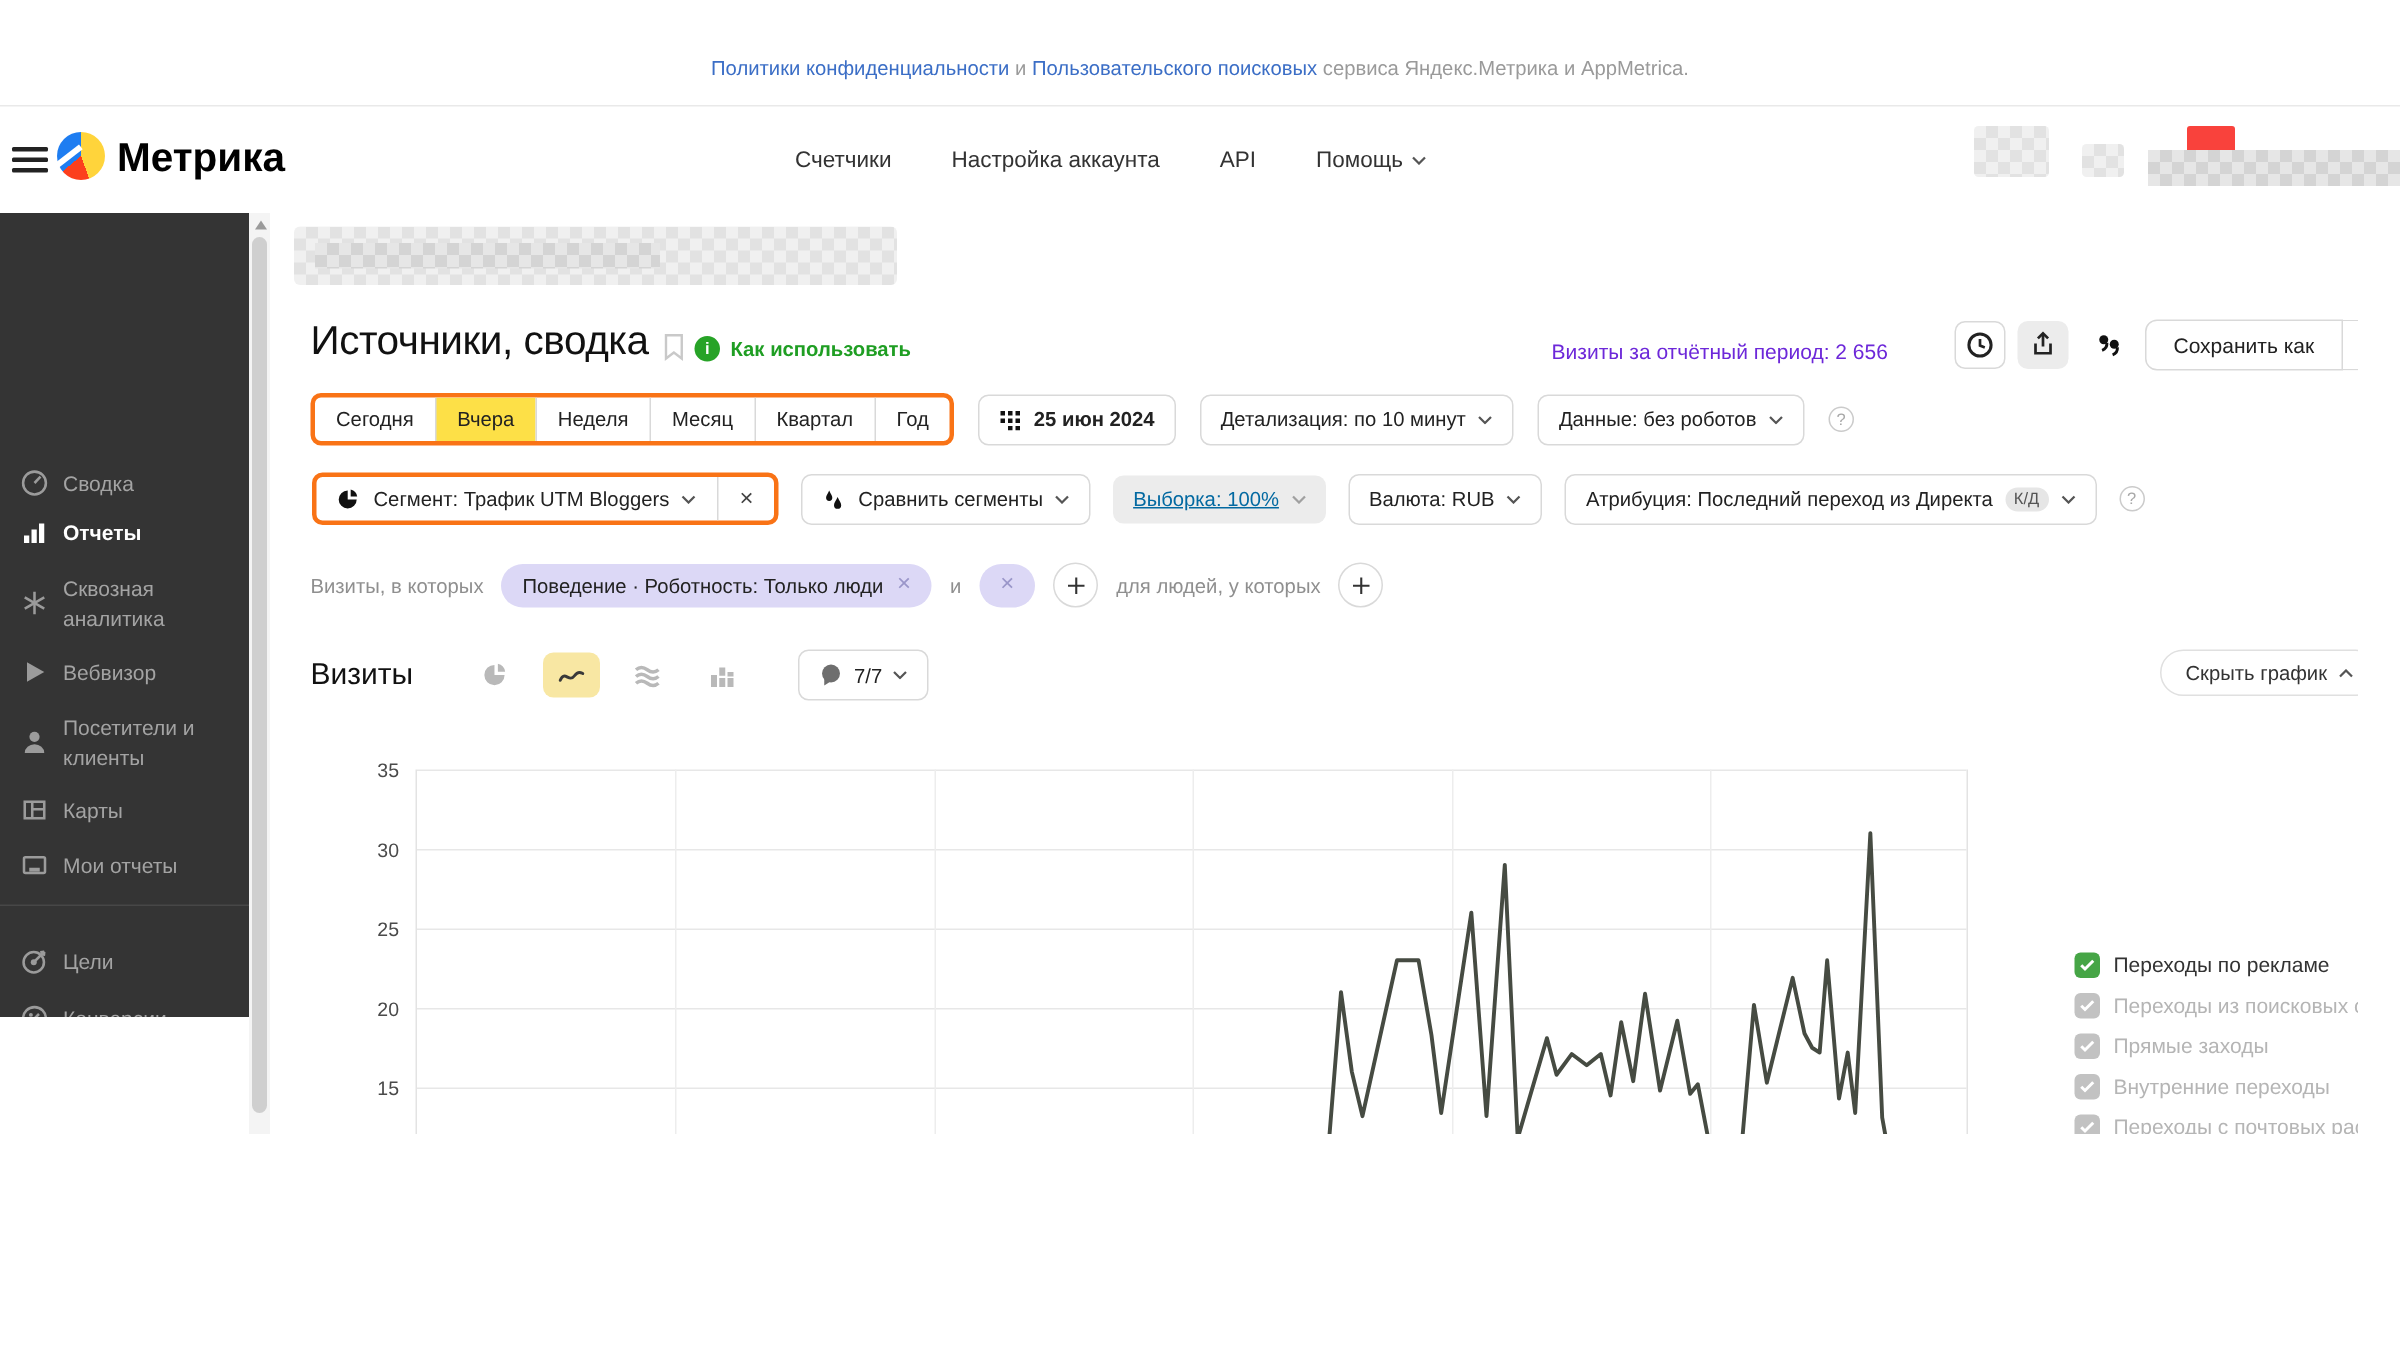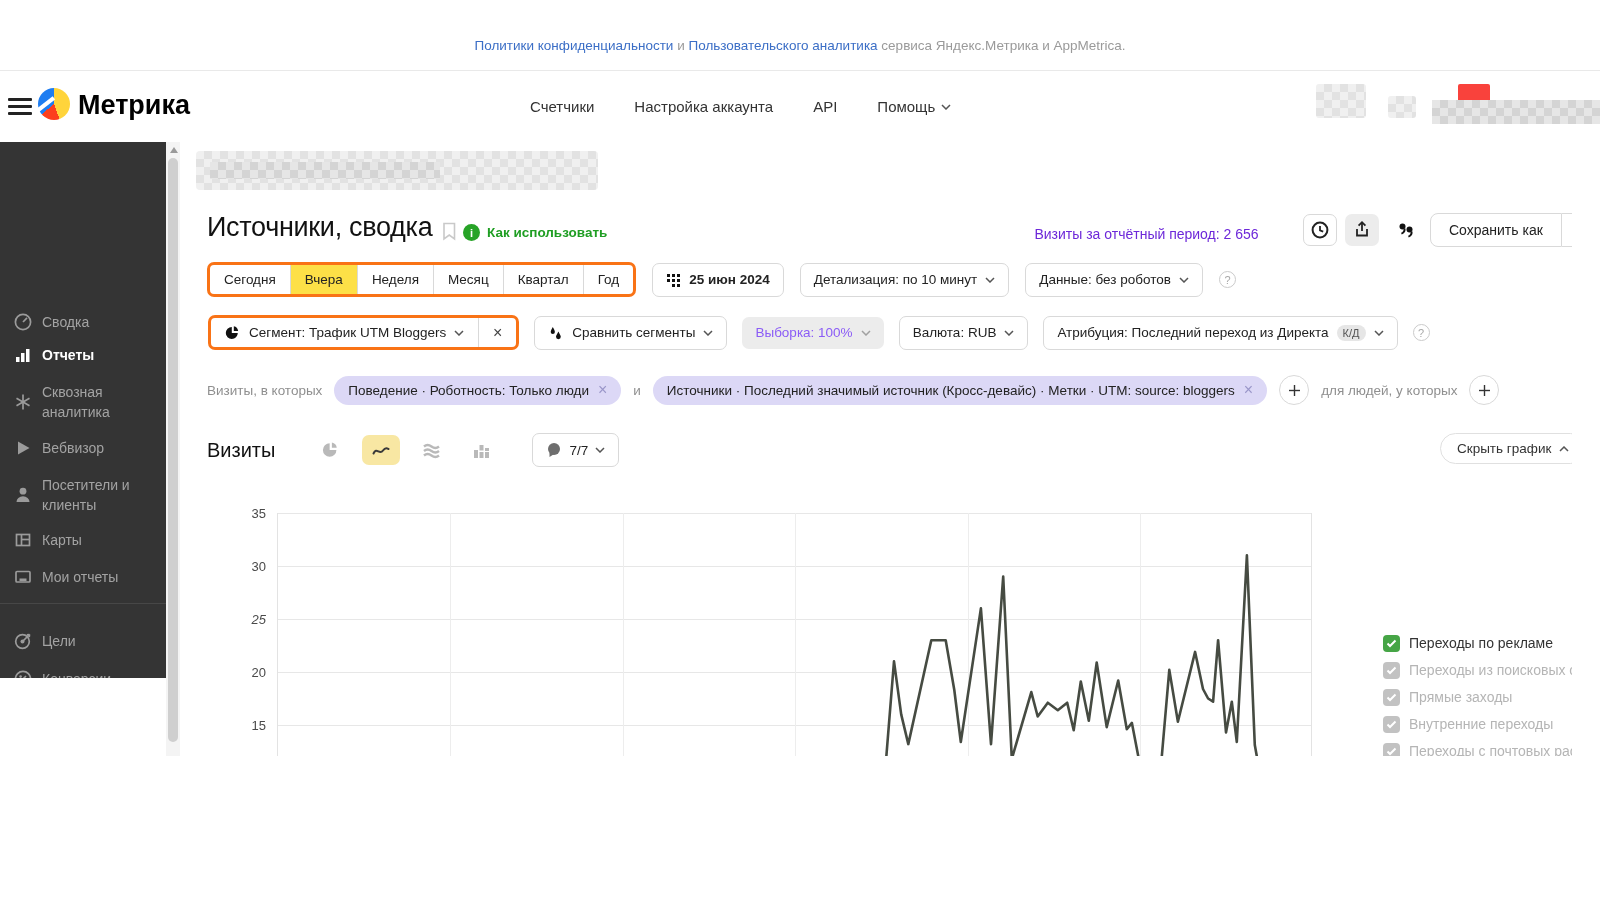--- a/index.html
+++ b/index.html
@@ -48,21 +48,21 @@
 
   
   .btn { display:inline-flex; align-items:center; gap:8px; height:31px; padding:16px 13px;
          border:1px solid #d9d9d9; border-radius:7px; background:#fff; font-size:13.5px; color:#222; cursor:pointer; white-space:nowrap; }
   .chv { color:#555; flex:0 0 auto; }
   .grouped { display:inline-flex; border:3px solid #f97316; border-radius:7px; overflow:hidden; background:#fff; }
   .grouped .seg { display:flex; align-items:center; gap:8px; height:29px; padding:0 14px; font-size:13.5px; cursor:pointer; border-left:1px solid #d9d9d9; white-space:nowrap; }
   .grouped .seg:first-child { border-left:none; }
   .seg.on { background:#fde047; }
   .qmark { width:17px; height:17px; border:1.5px solid #cbcbcb; border-radius:50%; color:#a8a8a8; font-size:11px; display:inline-flex; align-items:center; justify-content:center; cursor:pointer; }
-  .muted-btn { background:#ececec; border:none; color:#8b5cf6; }
+  .muted-btn { background:#ececec; border:none; color:#0369a1;text-decoration:underline; }
   .muted-btn .chv { color:#a0a0a0; }
   .badge { background:#e6e6e6; border-radius:9px; font-size:11px; color:#555; padding:2px 6px; }
 
   .row { display:flex; align-items:center; }
 
   
   .chip { display:inline-flex; align-items:center; gap:9px; height:29px; padding:0 14px; border-radius:15px;
           background:#dcd8f6; font-size:13.5px; color:#222; cursor:pointer; white-space:nowrap; }
   .chip .x { color:#9a96c9; font-size:16px; line-height:1; cursor:pointer; }
   .glabel { font-size:13.5px; color:#8f8f8f; white-space:nowrap; }
@@ -101,21 +101,21 @@
   .leg-row.off .tx { color:#b5b5b5; }
 
   .cut { background:#fff; z-index:50; }
 </style>
 </head>
 <body>
 
 <div id="app">
 
   <div class="abs banner">
-    <a>Политики конфиденциальности</a><span> и </span><a>Пользовательского аналитика</a><span> сервиса Яндекс.Метрика и AppMetrica.</span>
+    <a>Политики конфиденциальности</a><span> и </span><a>Пользовательского поисковых</a><span> сервиса Яндекс.Метрика и AppMetrica.</span>
   </div>
   <div class="abs topline"></div>
 
   <div class="abs burger">
       <span></span>
       <span></span>
       <span></span>
     </div>
   <div class="abs logo">
       <i></i>
@@ -373,21 +373,20 @@
   </div>
 
   <div class="abs row" style="top:375px;left:207px;gap:12px;">
     <span class="glabel">Визиты, в которых</span>
     <div class="chip">
       <span>Поведение · Роботность: Только люди</span>
       <span class="x">×</span>
     </div>
     <span class="glabel">и</span>
     <div class="chip">
-      <span>Источники · Последний значимый источник (Кросс-девайс) · Метки · UTM: source: bloggers</span>
       <span class="x">×</span>
     </div>
     <div class="plus">
       <svg width="13" height="13" viewBox="0 0 13 13" stroke="#333" stroke-width="1.4">
           <line x1="6.5" y1="1" x2="6.5" y2="12"></line>
           <line x1="1" y1="6.5" x2="12" y2="6.5"></line>
         </svg>
     </div>
     <span class="glabel">для людей, у которых</span>
     <div class="plus">
@@ -442,21 +441,21 @@
   </div>
   <div class="pill">
     <span>Скрыть график</span>
     <svg class="chv" style="transform:rotate(180deg);" width="10" height="6" viewBox="0 0 10 6">
         <polyline points="1,1 5,5 9,1" fill="none" stroke="currentColor" stroke-width="1.5"></polyline>
       </svg>
   </div>
 
   <div class="abs ytick" style="top:506px;">35</div>
   <div class="abs ytick" style="top:559px;">30</div>
-  <div class="abs ytick" style="top:612px;font-style:italic;">25</div>
+  <div class="abs ytick" style="top:612px;">25</div>
   <div class="abs ytick" style="top:665px;">20</div>
   <div class="abs ytick" style="top:718px;">15</div>
 
   <div class="plot">
     <div class="hgrid" style="top:0;"></div>
     <div class="hgrid" style="top:53px;"></div>
     <div class="hgrid" style="top:106px;"></div>
     <div class="hgrid" style="top:159px;"></div>
     <div class="hgrid" style="top:212px;"></div>
     <div class="vgrid" style="left:172px;"></div>

